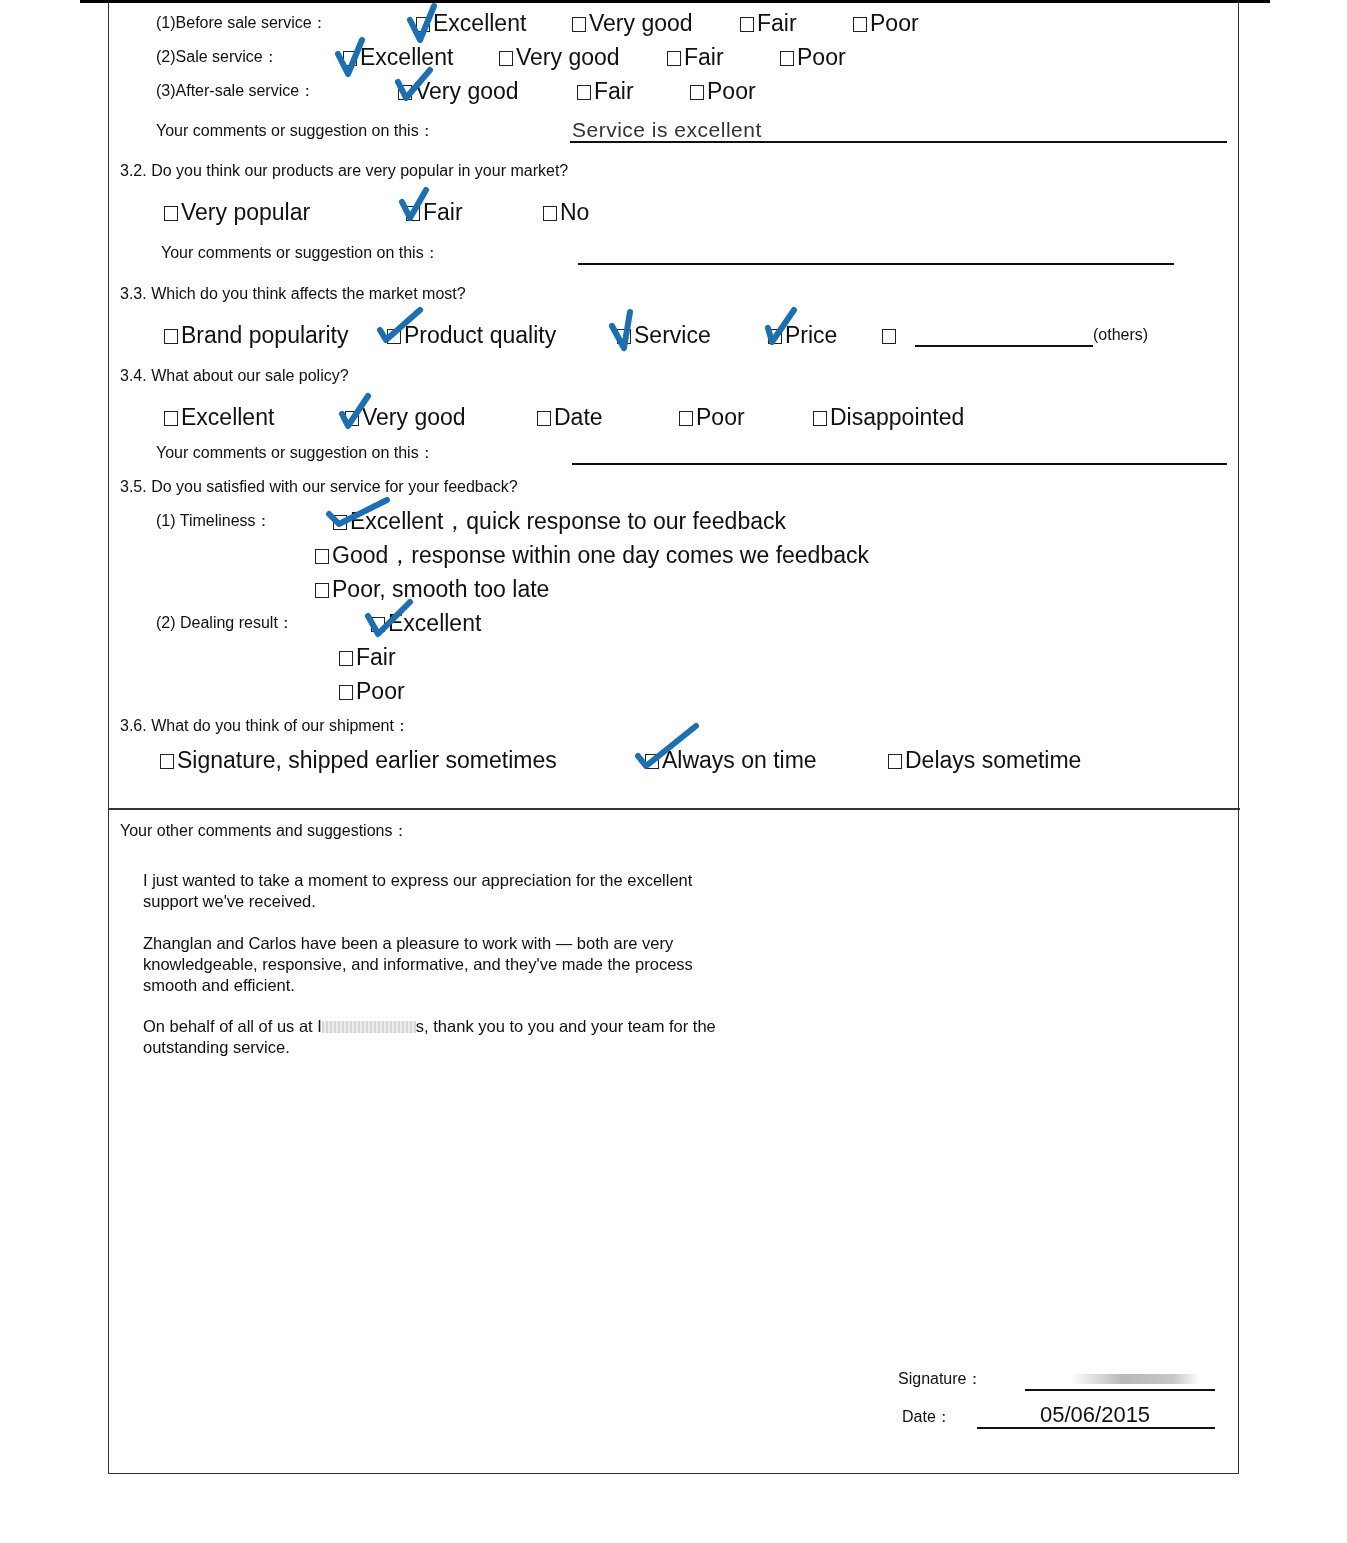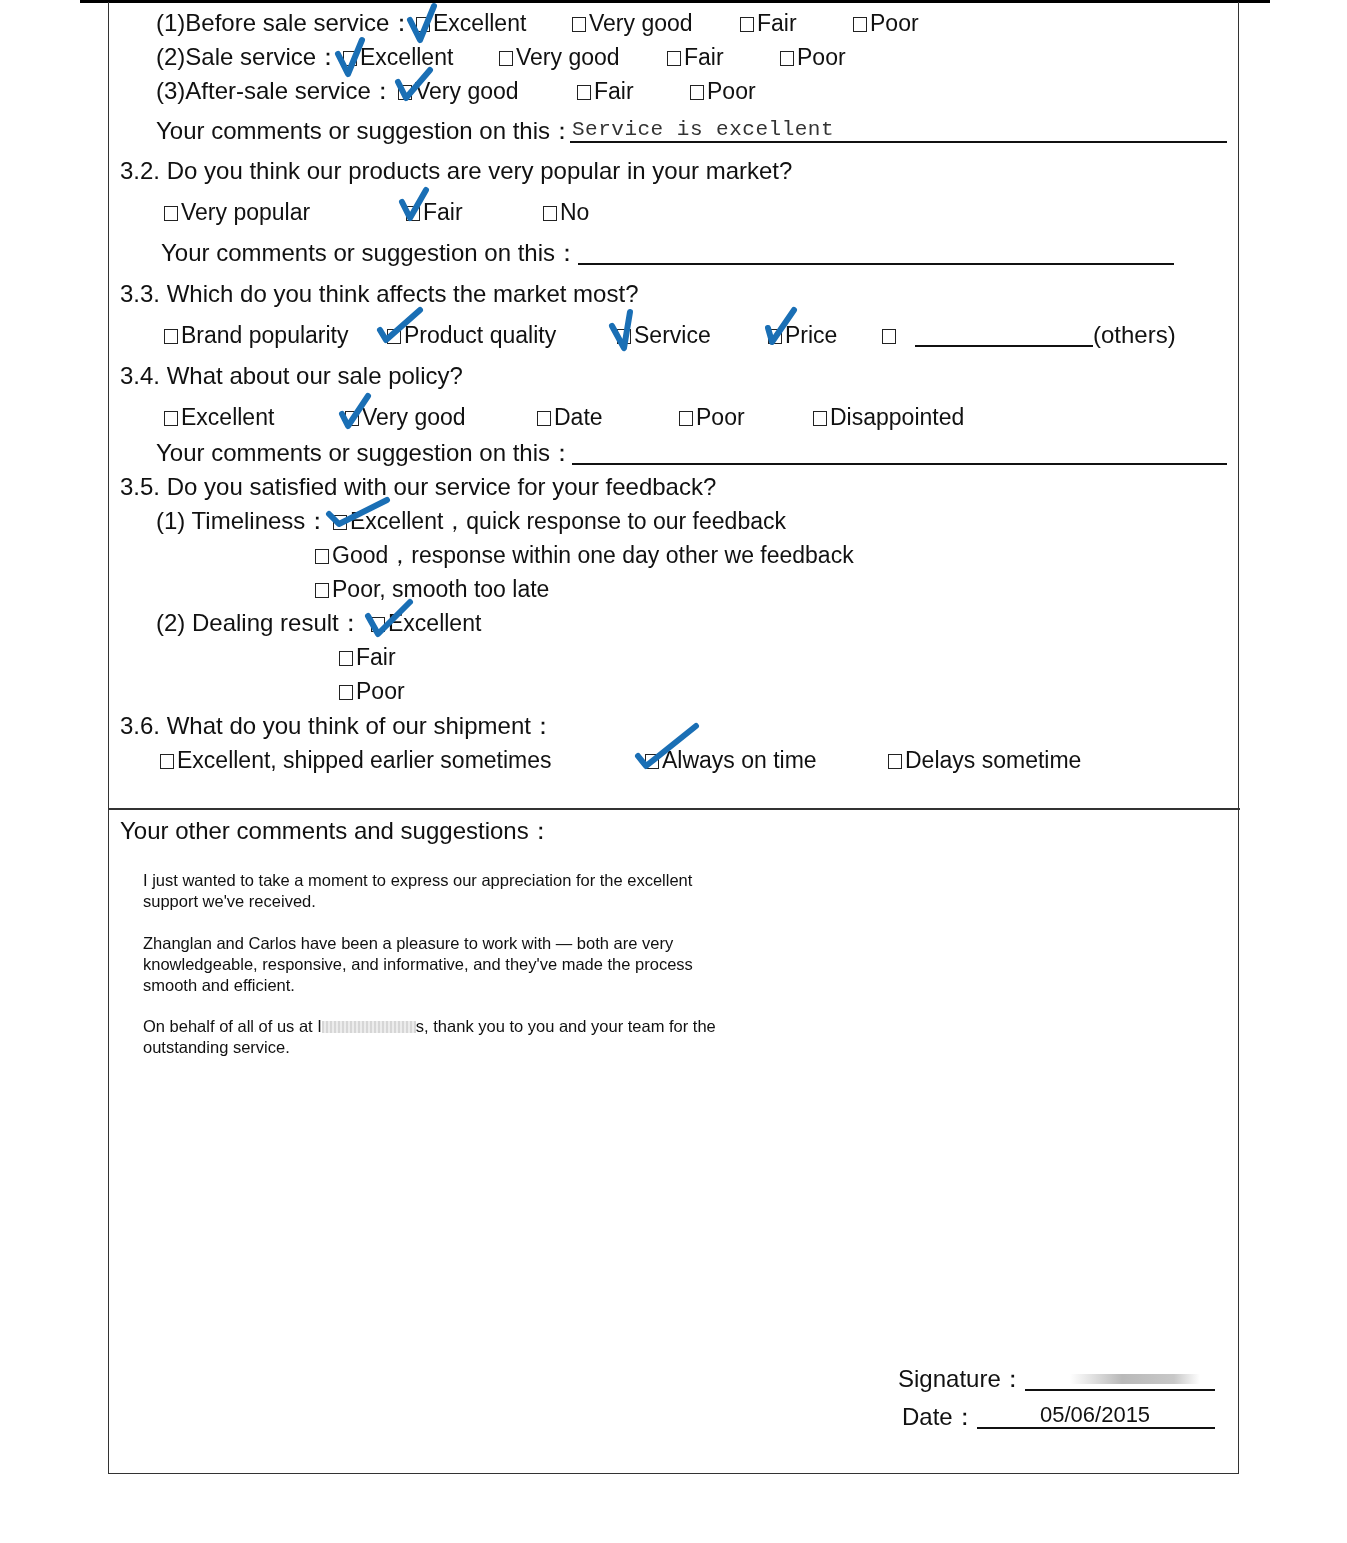--- a/index.html
+++ b/index.html
@@ -2,26 +2,26 @@
 <html><head>
 <meta charset="utf-8">
 <style>
   html, body { margin:0; padding:0; background:#ffffff; }
   body { width:1347px; height:1543px; position:relative; overflow:hidden;
          font-family:"Liberation Sans", sans-serif; color:#111; }
   .topline { position:absolute; left:80px; top:0; width:1190px; height:3px; background:#000; }
   .frame { position:absolute; left:108px; top:2px; width:1131px; height:1472px;
            border:1.5px solid #333; border-top:none; box-sizing:border-box; }
   .divider { position:absolute; left:108px; top:808px; width:1132px; height:2px; background:#333; }
-  .t { position:absolute; font-size:24px; line-height:26px; white-space:nowrap; }
+  .t { position:absolute; font-size:16px; line-height:26px; white-space:nowrap; }
   .box { display:inline-block; width:14px; height:15px; border:1.4px solid #222;
          margin-right:3px; vertical-align:-1px; box-sizing:border-box; }
   .opt { position:absolute; font-size:23px; line-height:26px; white-space:nowrap; }
   .uline { position:absolute; height:1.6px; background:#111; }
-  .hand { position:absolute; font-family:Liberation Mono, monospace; font-size:21px;
+  .hand { position:absolute; font-family:Liberation Sans, sans-serif; font-size:21px;
           color:#333; letter-spacing:0.5px; }
   .check { position:absolute; width:36px; height:44px; }
   .check svg { width:100%; height:100%; overflow:visible; }
   .comment { position:absolute; left:143px; font-size:16.5px; line-height:21px; color:#111; width:600px; }
   .redact { display:inline-block; width:94px; height:12px; vertical-align:-1px;
             background:repeating-linear-gradient(90deg,#cfcfcf 0 2px,#e9e9e9 2px 4px); opacity:.85; }
   .sigblur { position:absolute; left:1070px; top:1374px; width:130px; height:10px;
              background:linear-gradient(90deg,rgba(200,200,200,0),#b9b9b9 40%,#c8c8c8 80%,rgba(220,220,220,0)); }
 </style>
 </head>
@@ -73,30 +73,30 @@
 <div class="opt" style="left:345px;top:404px"><span class="box"></span><span>Very good</span></div>
 <div class="opt" style="left:537px;top:404px"><span class="box"></span><span>Date</span></div>
 <div class="opt" style="left:679px;top:404px"><span class="box"></span><span>Poor</span></div>
 <div class="opt" style="left:813px;top:404px"><span class="box"></span><span>Disappointed</span></div>
 <div class="t" style="left:156px;top:440px">Your comments or suggestion on this：</div>
 <div class="uline" style="left:572px;top:463px;width:655px"></div>
 
 <div class="t" style="left:120px;top:474px">3.5. Do you satisfied with our service for your feedback?</div>
 <div class="t" style="left:156px;top:508px">(1) Timeliness：</div>
 <div class="opt" style="left:333px;top:508px"><span class="box"></span><span>Excellent，quick response to our feedback</span></div>
-<div class="opt" style="left:315px;top:542px"><span class="box"></span><span>Good，response within one day other we feedback</span></div>
+<div class="opt" style="left:315px;top:542px"><span class="box"></span><span>Good，response within one day comes we feedback</span></div>
 <div class="opt" style="left:315px;top:576px"><span class="box"></span><span>Poor, smooth too late</span></div>
 
 <div class="t" style="left:156px;top:610px">(2)  Dealing result：</div>
 <div class="opt" style="left:371px;top:610px"><span class="box"></span><span>Excellent</span></div>
 <div class="opt" style="left:339px;top:644px"><span class="box"></span><span>Fair</span></div>
 <div class="opt" style="left:339px;top:678px"><span class="box"></span><span>Poor</span></div>
 
 <div class="t" style="left:120px;top:713px">3.6. What do you think of our shipment：</div>
-<div class="opt" style="left:160px;top:747px"><span class="box"></span><span>Excellent, shipped earlier sometimes</span></div>
+<div class="opt" style="left:160px;top:747px"><span class="box"></span><span>Signature, shipped earlier sometimes</span></div>
 <div class="opt" style="left:645px;top:747px"><span class="box"></span><span>Always on time</span></div>
 <div class="opt" style="left:888px;top:747px"><span class="box"></span><span>Delays sometime</span></div>
 
 <div class="t" style="left:120px;top:818px">Your other comments and suggestions：</div>
 <div class="comment" style="top:870px">I just wanted to take a moment to express our appreciation for the excellent support we've received.</div>
 <div class="comment" style="top:933px;width:600px">Zhanglan and Carlos have been a pleasure to work with — both are very knowledgeable, responsive, and informative, and they've made the process smooth and efficient.</div>
 <div class="comment" style="top:1016px;width:600px"><span>On behalf of all of us at I</span><span class="redact"></span><span>s, thank you to you and your team for the outstanding service.</span></div>
 
 <div class="t" style="left:898px;top:1366px">Signature：</div>
 <div class="sigblur"></div>

